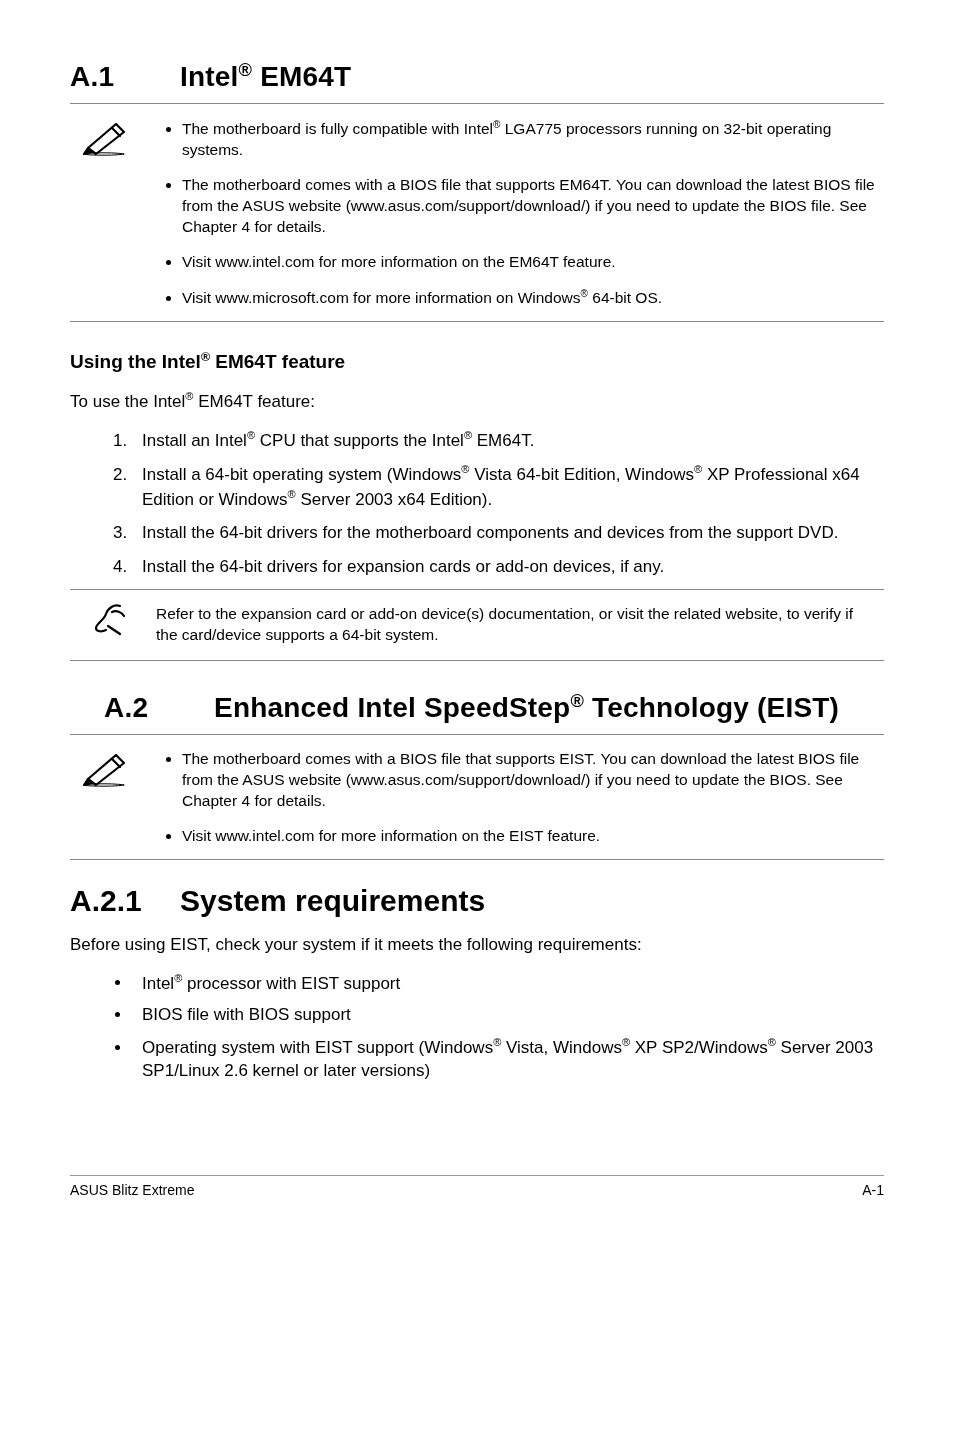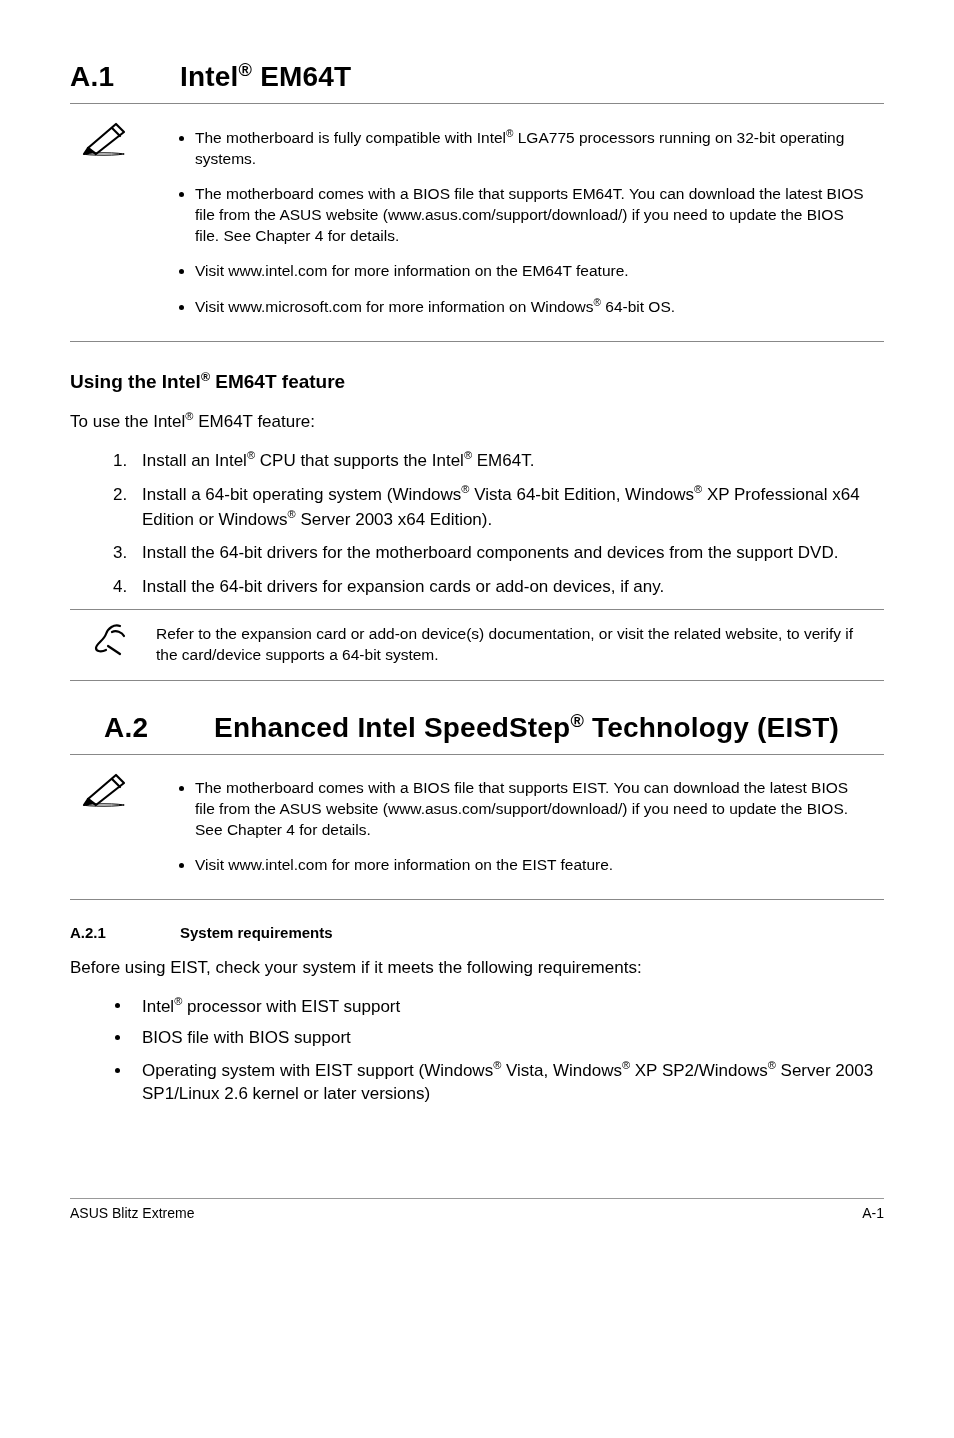--- a/index.html
+++ b/index.html
@@ -28,21 +28,21 @@
   }
   h3.sub-title {
     font-family: Arial, Helvetica, sans-serif;
     font-weight: bold;
     font-size: 19px;
     margin: 28px 0 10px 0;
   }
   h3.sub-title-num {
     font-family: Arial, Helvetica, sans-serif;
     font-weight: bold;
-    font-size: 15px;
+    font-size: 30px;
     margin: 24px 0 10px 0;
   }
   h3.sub-title-num .num {
     display: inline-block;
     width: 110px;
   }
   p.body-para {
     font-size: 17px;
     margin: 16px 0 14px 0;
     line-height: 1.35;
@@ -62,21 +62,21 @@
     justify-content: center;
     padding-top: 2px;
   }
   .note-body {
     flex: 1;
     font-size: 15.5px;
     line-height: 1.35;
   }
   .note-body ul {
     list-style: disc;
-    margin: 13px;
+    margin: 0;
     padding-left: 26px;
   }
   .note-body ul li {
     margin: 4px 0 14px 0;
   }
   .note-body ul li:last-child {
     margin-bottom: 2px;
   }
   .note-body .single-para {
     margin: 4px 0;

